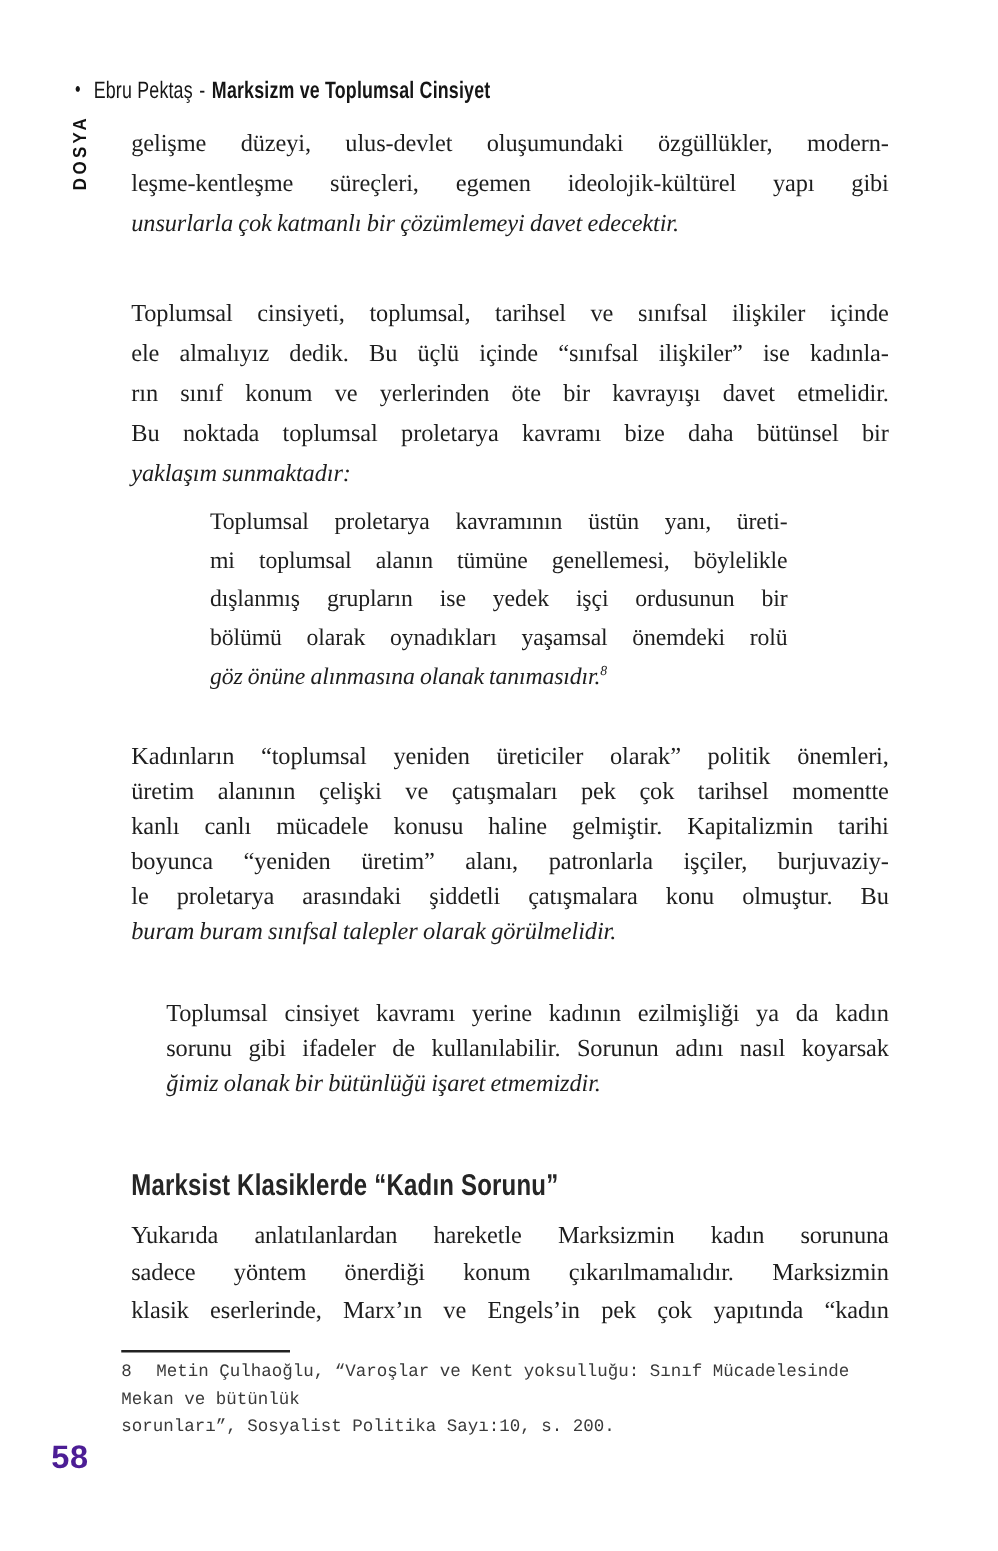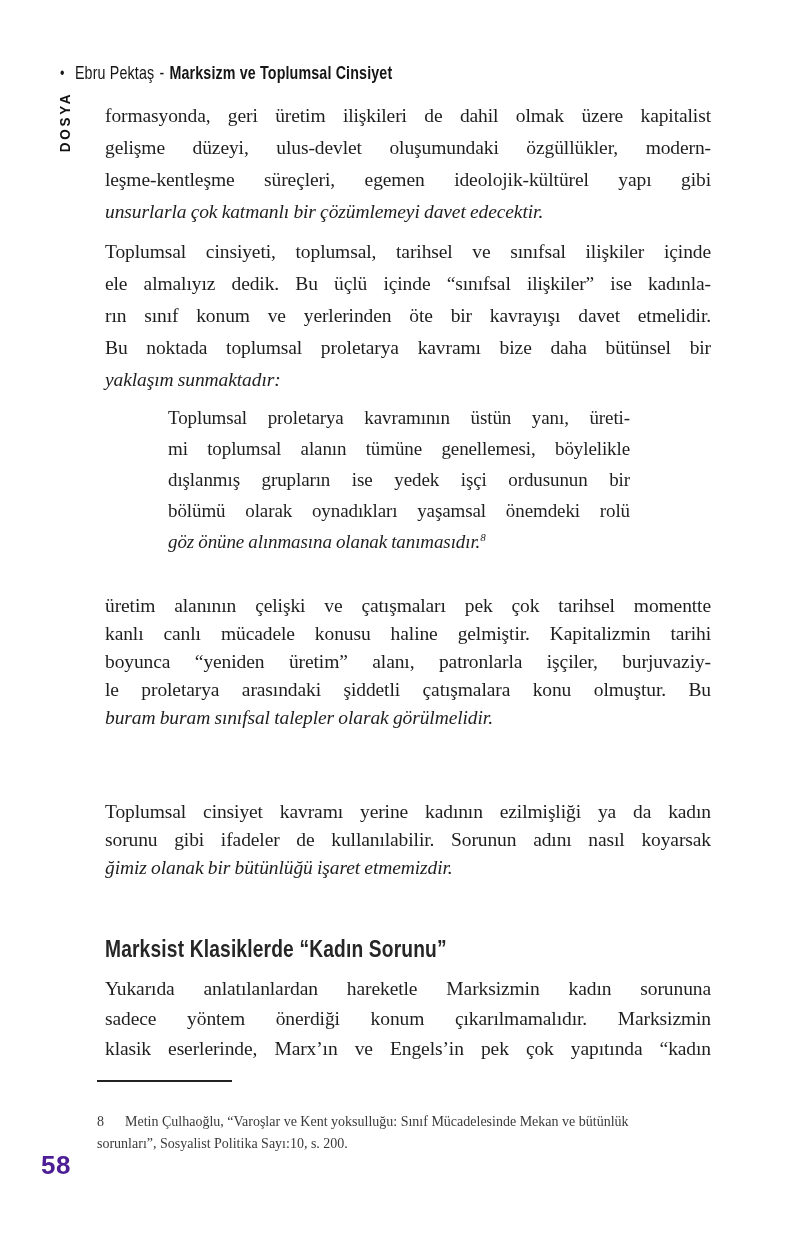--- a/index.html
+++ b/index.html
@@ -38,21 +38,21 @@
 
   
   .col { position: absolute; left: 105px; width: 606px; }
   .bodytext { font-size: 19.5px; letter-spacing: -0.1px; word-spacing: -0.5px; }
   .jline { text-align: justify; text-align-last: justify; }
   .jline.last { text-align: left; text-align-last: auto; font-style: italic; }
 
   .p1 { top: 100px; }  .p1 .jline { line-height: 32px; }
   .p2 { top: 236px; }  .p2 .jline { line-height: 32px; }
   .p3 { top: 592px; }  .p3 .jline { line-height: 28px; }
-  .p4 { top: 798px; }  .p4 .jline { line-height: 28px; }
+  .p4 { top: 798px; }  .p4 .jline { line-height: 28px; margin-left: 28px; }
   .p5 { top: 974px; }  .p5 .jline { line-height: 30px; }
 
   
   .bquote {
     position: absolute; left: 168px; width: 462px; top: 402px;
     font-size: 19px; letter-spacing: -0.1px; word-spacing: -0.5px;
   }
   .bquote .jline { line-height: 31px; }
   .fnref { font-size: 11px; vertical-align: super; line-height: 0; }
 
@@ -66,22 +66,22 @@
     white-space: nowrap;
   }
 
   
   .fnrule {
     position: absolute; left: 97px; top: 1080px;
     width: 135px; height: 2px; background: #222;
   }
   .footnote {
     position: absolute; left: 97px; top: 1087px; width: 614px;
-    font-family: Liberation Serif, serif;
-    font-size: 14px; line-height: 22px; color: #3a3a3a; margin-top: 24px;
+    font-family: Liberation Mono, monospace;
+    font-size: 14px; line-height: 22px; color: #3a3a3a;
   }
   .footnote .fnmark { display: inline-block; min-width: 28px; }
 
   
   .pageno {
     position: absolute; left: 41px; top: 1150px;
     font-family: "Liberation Sans", sans-serif;
     font-weight: 600; font-size: 26px; color: #4c1d95;
     letter-spacing: 0.5px;
   }
@@ -94,21 +94,20 @@
   <div class="runhead">
     <span class="bullet">•</span>
     <span class="author">Ebru Pektaş</span>
     <span class="sep">-</span>
     <span class="booktitle">Marksizm ve Toplumsal Cinsiyet</span>
   </div>
 
   <div class="dosya">DOSYA</div>
 
   <div class="col bodytext p1">
-    <div class="jline">formasyonda, geri üretim ilişkileri de dahil olmak üzere kapitalist</div>
     <div class="jline">gelişme düzeyi, ulus-devlet oluşumundaki özgüllükler, modern-</div>
     <div class="jline">leşme-kentleşme süreçleri, egemen ideolojik-kültürel yapı gibi</div>
     <div class="jline last">unsurlarla çok katmanlı bir çözümlemeyi davet edecektir.</div>
   </div>
 
   <div class="col bodytext p2">
     <div class="jline">Toplumsal cinsiyeti, toplumsal, tarihsel ve sınıfsal ilişkiler içinde</div>
     <div class="jline">ele almalıyız dedik. Bu üçlü içinde “sınıfsal ilişkiler” ise kadınla-</div>
     <div class="jline">rın sınıf konum ve yerlerinden öte bir kavrayışı davet etmelidir.</div>
     <div class="jline">Bu noktada toplumsal proletarya kavramı bize daha bütünsel bir</div>
@@ -119,20 +118,21 @@
     <div class="jline">Toplumsal proletarya kavramının üstün yanı, üreti-</div>
     <div class="jline">mi toplumsal alanın tümüne genellemesi, böylelikle</div>
     <div class="jline">dışlanmış grupların ise yedek işçi ordusunun bir</div>
     <div class="jline">bölümü olarak oynadıkları yaşamsal önemdeki rolü</div>
     <div class="jline last">
       <span>göz önüne alınmasına olanak tanımasıdır.</span><span class="fnref">8</span>
     </div>
   </div>
 
   <div class="col bodytext p3">
+    <div class="jline">Kadınların “toplumsal yeniden üreticiler olarak” politik önemleri,</div>
     <div class="jline">üretim alanının çelişki ve çatışmaları pek çok tarihsel momentte</div>
     <div class="jline">kanlı canlı mücadele konusu haline gelmiştir. Kapitalizmin tarihi</div>
     <div class="jline">boyunca “yeniden üretim” alanı, patronlarla işçiler, burjuvaziy-</div>
     <div class="jline">le proletarya arasındaki şiddetli çatışmalara konu olmuştur. Bu</div>
     <div class="jline last">buram buram sınıfsal talepler olarak görülmelidir.</div>
   </div>
 
   <div class="col bodytext p4">
     <div class="jline">Toplumsal cinsiyet kavramı yerine kadının ezilmişliği ya da kadın</div>
     <div class="jline">sorunu gibi ifadeler de kullanılabilir. Sorunun adını nasıl koyarsak</div>

